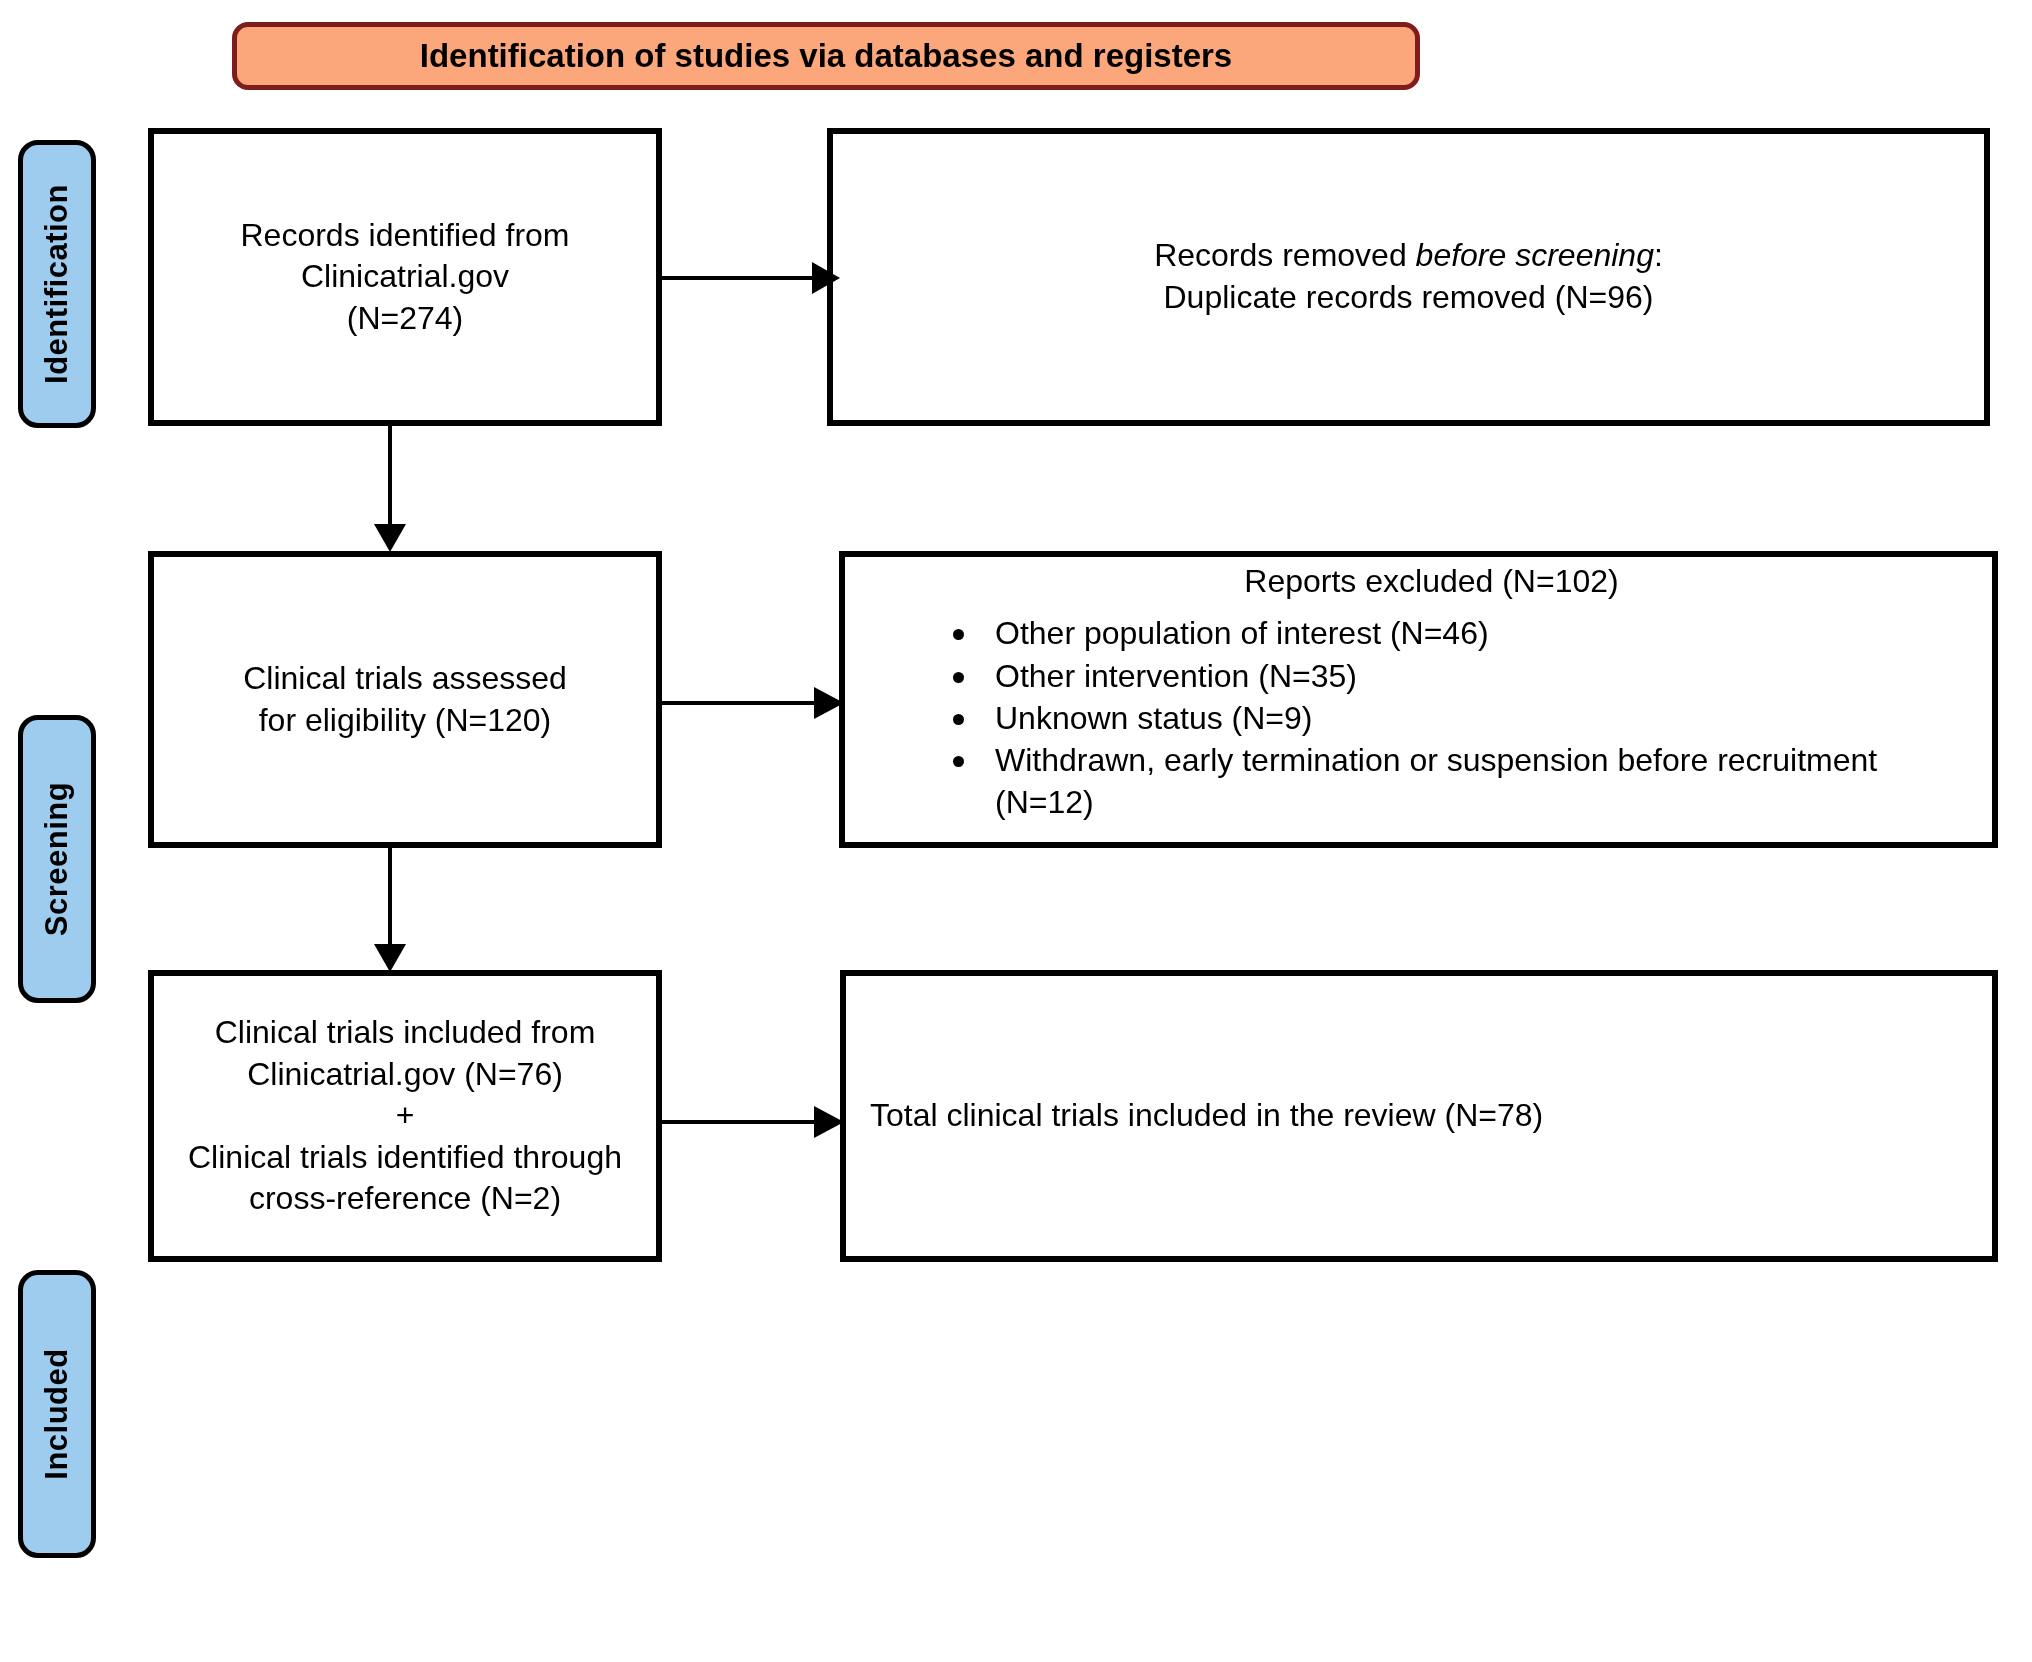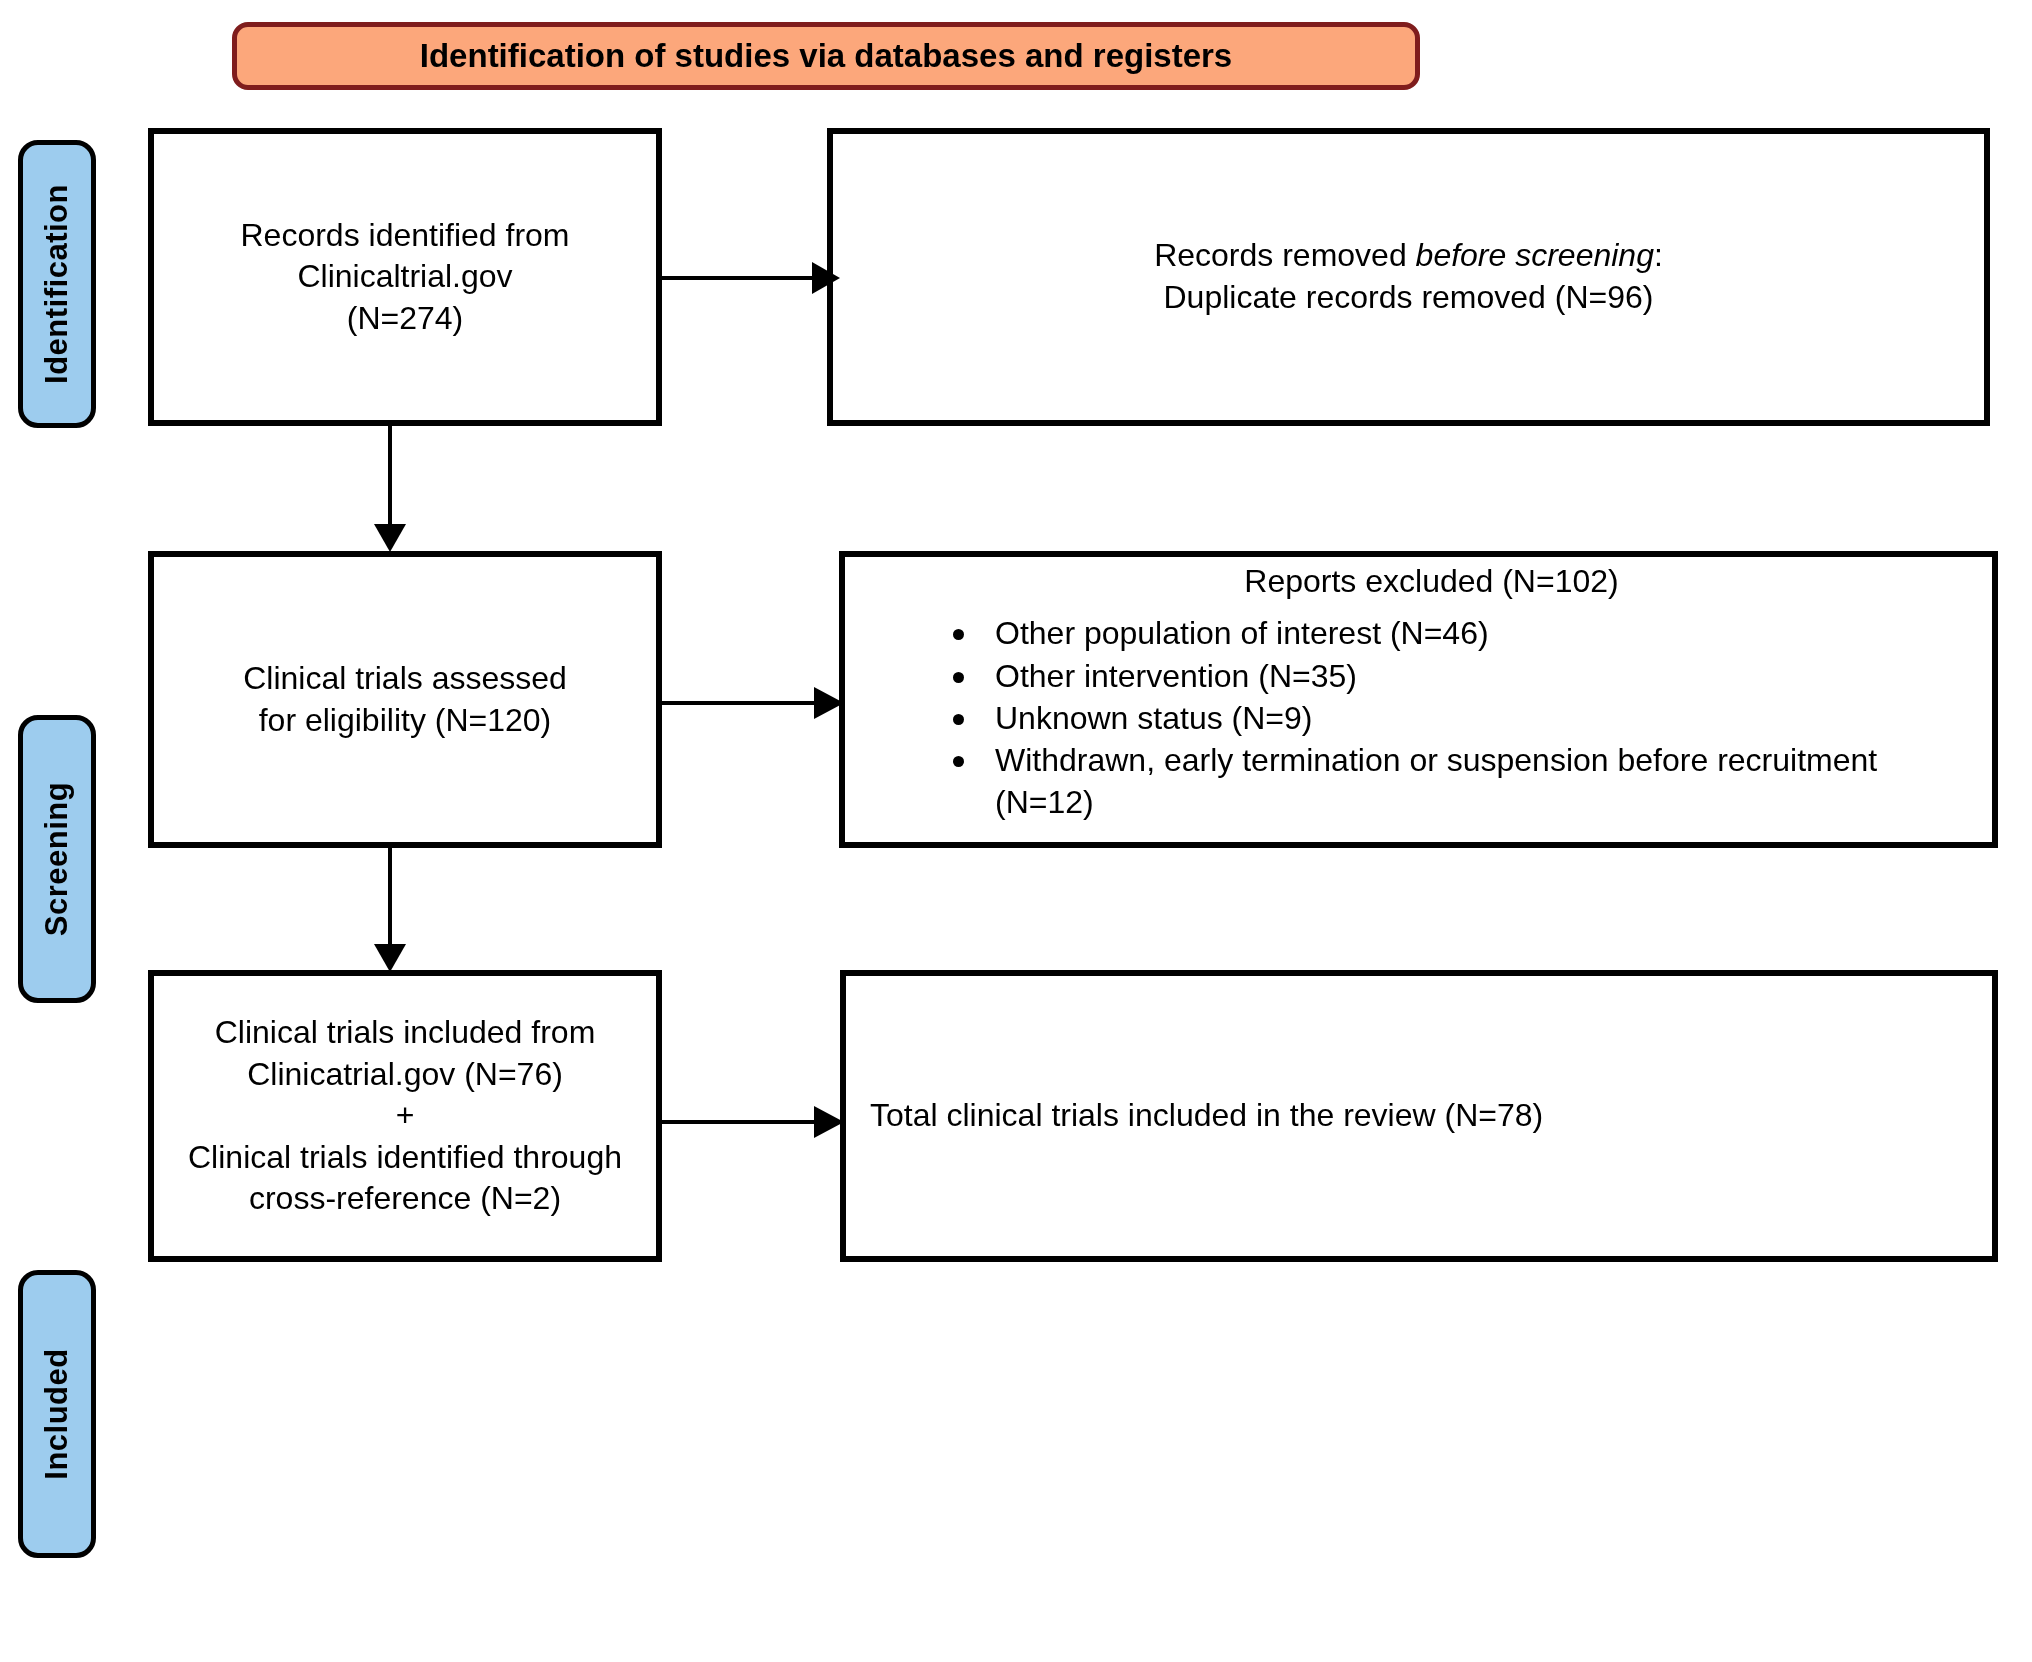--- a/index.html
+++ b/index.html
@@ -155,21 +155,21 @@
   <div class="stage-tab" id="stage-screening">
     <span class="stage-label">Screening</span>
   </div>
   <div class="stage-tab" id="stage-included">
     <span class="stage-label">Included</span>
   </div>
 
   <div class="flow-box center-align" id="box-records-identified">
     <div class="box-text">
       <div>Records identified from</div>
-      <div>Clinicaltrial.gov</div>
+      <div>Clinicatrial.gov</div>
       <div>(N=274)</div>
     </div>
   </div>
 
   <div class="flow-box center-align" id="box-records-removed">
     <div class="box-text">
       <div><span>Records removed </span><em>before screening</em><span>:</span></div>
       <div>Duplicate records removed (N=96)</div>
     </div>
   </div>

